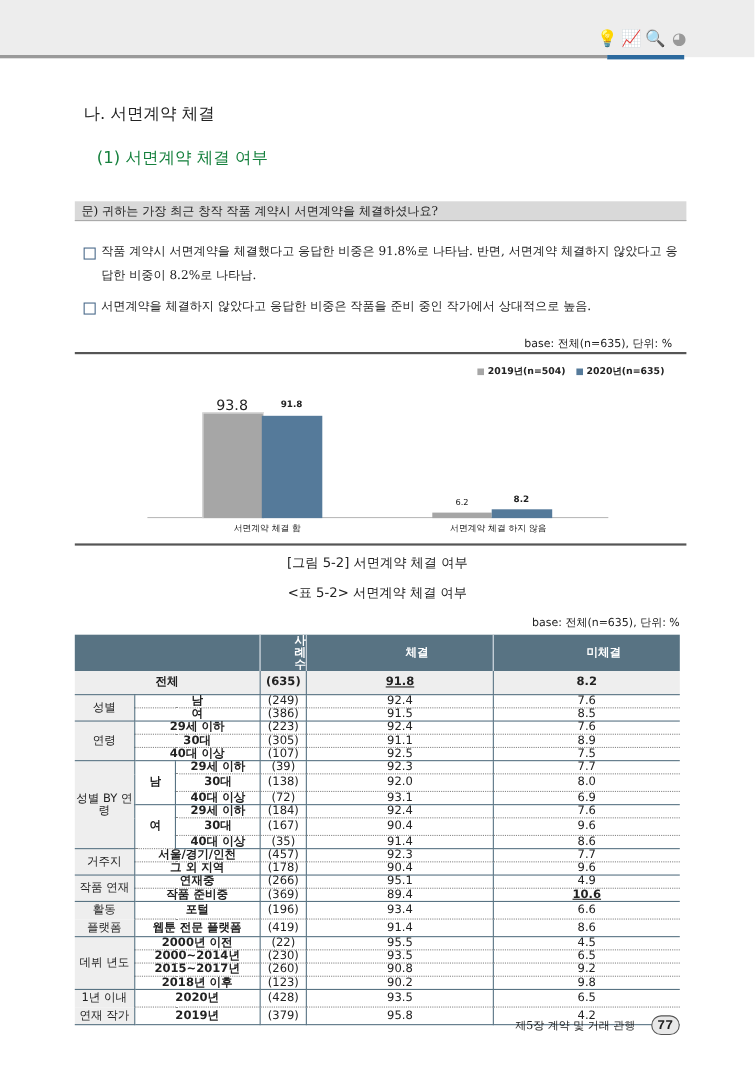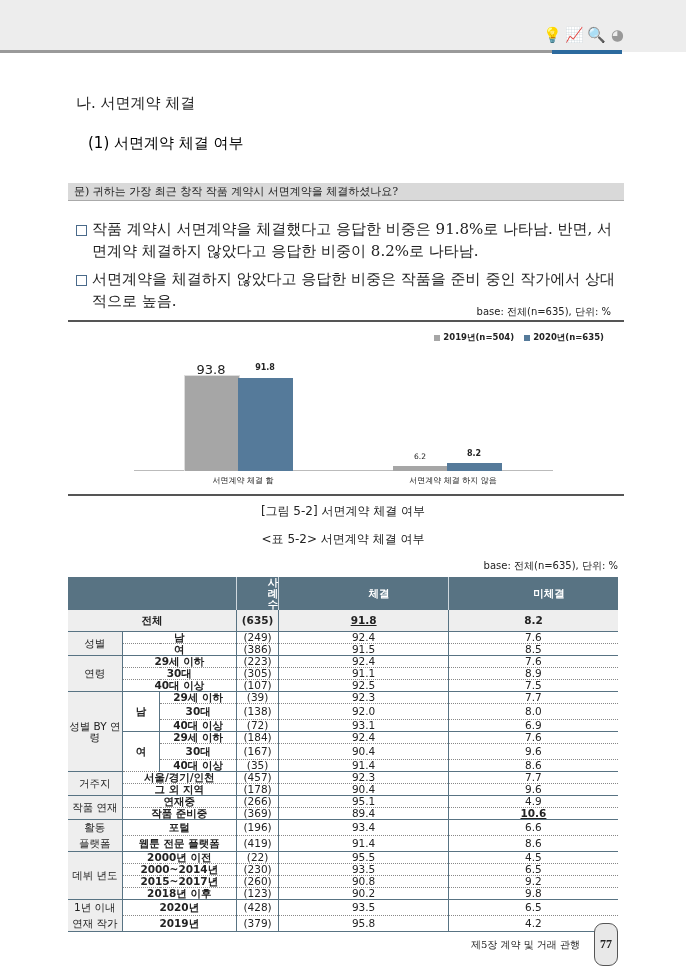--- a/index.html
+++ b/index.html
@@ -4,25 +4,25 @@
 <style>
   html, body { margin:0; padding:0; }
   body { width:686px; height:970px; background:#ffffff; position:relative; overflow:hidden;
          font-family:"DejaVu Sans", "Liberation Sans", sans-serif; color:#222; }
   .topband { position:absolute; left:0; top:0; width:686px; height:52px; background:#ededed; }
   .topline-gray { position:absolute; left:0; top:50px; width:552px; height:3px; background:#9a9a9a; }
   .topline-blue { position:absolute; left:552px; top:50px; width:70px; height:4px; background:#2c6a9e; }
   .icons { position:absolute; left:543px; top:27px; display:flex; gap:5px; align-items:center; }
   .icons span { display:inline-block; width:17px; height:17px; color:#999; font-size:15px; line-height:17px; text-align:center; }
   .sec-title { position:absolute; left:76px; top:94px; font-size:15px; color:#222; }
-  .sub-title { position:absolute; left:88px; top:134px; font-size:15px; color:#000000; }
+  .sub-title { position:absolute; left:88px; top:134px; font-size:15px; color:#15803d; }
   .question { position:absolute; left:68px; top:183px; width:556px; height:18px; background:#d9d9d9;
               border-bottom:1px solid #aaa; font-size:11px; line-height:18px; padding-left:6px; box-sizing:border-box;
               font-family:"DejaVu Serif", serif; }
-  .bullets { position:absolute; left:76px; top:218px; width:548px; font-size:15px; line-height:22px; font-family:"DejaVu Serif", serif; }
+  .bullets { position:absolute; left:76px; top:218px; width:548px; font-size:11px; line-height:22px; font-family:"DejaVu Serif", serif; }
   .bullet { display:flex; margin-bottom:6px; }
   .bullet .box { width:9px; height:9px; border:1px solid #4a6a8a; margin-top:7px; margin-right:5px; flex:none; }
   .base1 { position:absolute; right:75px; top:305px; font-size:10px; }
   .chart-frame { position:absolute; left:68px; top:320px; width:556px; height:172px;
                  border-top:2px solid #555; border-bottom:2px solid #555; }
   .legend { position:absolute; right:20px; top:10px; font-size:8.5px; font-weight:bold; display:flex; gap:10px; }
   .legend .sw { display:inline-block; width:6px; height:6px; margin-right:3px; vertical-align:middle; }
   .axis { position:absolute; left:66px; top:148px; width:419px; height:1px; background:#bbb; }
   .bar { position:absolute; bottom:0; }
   .bar-label { position:absolute; font-size:8px; font-weight:bold; text-align:center; width:54px; }
@@ -37,21 +37,21 @@
   .total td { background:#eeeeee; font-weight:bold; height:21px !important; border-bottom:1px solid #587383; }
   .grp { background:#eeeeee; font-weight:normal; border-right:1px solid #587383; border-bottom:1px solid #587383; }
   .sub { font-weight:bold; border-right:1px solid #587383; }
   .n { border-right:1px solid #587383; }
   .c1 { border-right:1px solid #587383; }
   tr.dot td.sub, tr.dot td.n, tr.dot td.c1, tr.dot td.c2 { border-bottom:1px dotted #888; }
   tr.end td.sub, tr.end td.n, tr.end td.c1, tr.end td.c2 { border-bottom:1px solid #587383; }
   tr.tall td { height:15px; line-height:15px; }
   .ul { text-decoration:underline; font-weight:bold; }
   .footer { position:absolute; right:68px; top:923px; font-size:10px; font-family:"DejaVu Serif", serif; display:flex; align-items:center; gap:14px; }
-  .pgnum { border:1.5px solid #555; border-radius:9px; background:#e8e8e8; padding:13px 5px; font-family:Liberation Serif, serif; font-size:12px; font-weight:bold; }
+  .pgnum { border:1.5px solid #555; border-radius:9px; background:#e8e8e8; padding:1px 5px; font-family:Liberation Mono, monospace; font-size:12px; font-weight:bold; }
 </style>
 </head>
 <body>
 
 <div class="topband"></div>
 <div class="topline-gray"></div>
 <div class="topline-blue"></div>
 <div class="icons">
   <span>💡</span>
   <span>📈</span>

